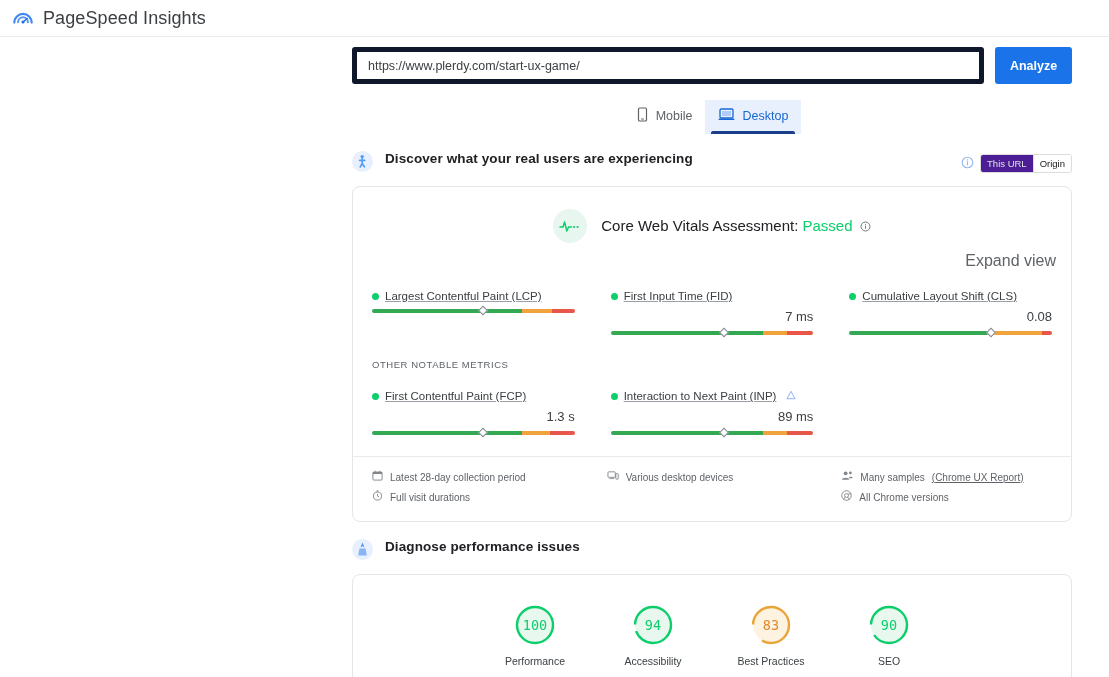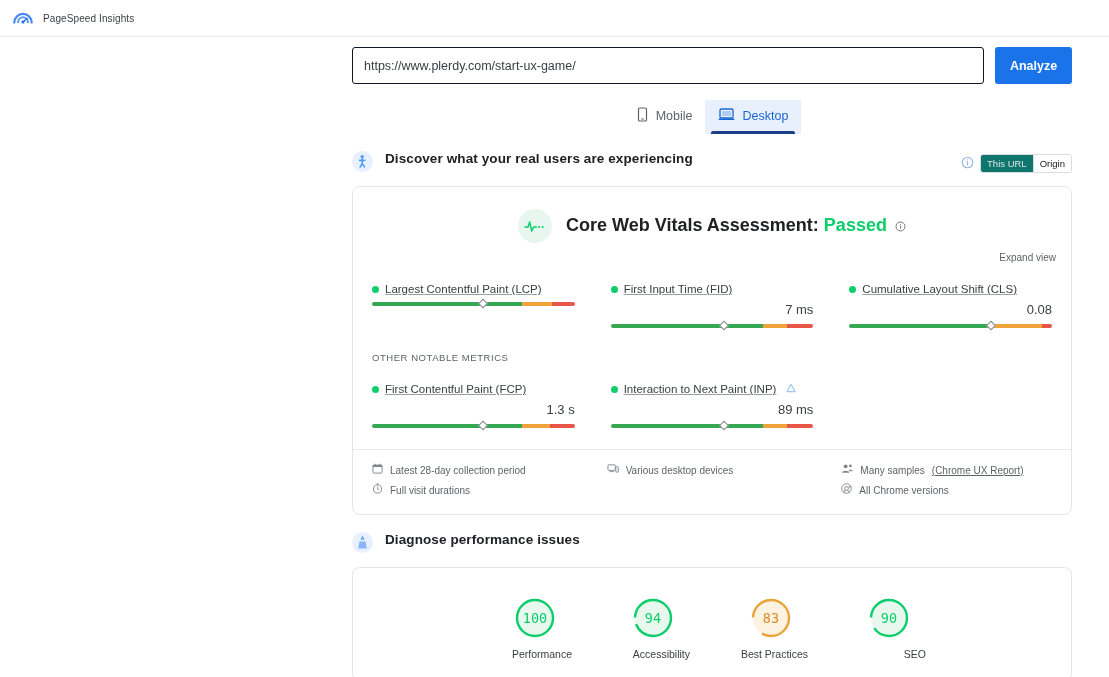--- a/index.html
+++ b/index.html
@@ -17,21 +17,21 @@
   .appbar {
     height: 37px;
     border-bottom: 1px solid #e8eaed;
     display: flex;
     align-items: center;
     padding-left: 12px;
     gap: 9px;
   }
   .psi-logo { width: 22px; height: 22px; display: block; }
   .appbar-title {
-    font-size: 10px;
+    font-size: 18px;
     color: #3c4043;
     letter-spacing: .1px;
   }
 
   
   .content {
     width: 1109px;
     padding-left: 352px;
     padding-right: 37px;
   }
@@ -39,21 +39,21 @@
   
   .urlrow {
     display: flex;
     align-items: stretch;
     gap: 11px;
     margin-top: 10px;
   }
   .url-input {
     flex: 1 1 auto;
     height: 37px;
-    border: 1px solid #0f172a;
+    border: 5px solid #0f172a;
     border-radius: 3px;
     background: #fff;
     font-family: "Liberation Sans", sans-serif;
     font-size: 12.5px;
     color: #3c4043;
     padding: 0 11px;
     outline: none;
   }
   .analyze-btn {
     width: 77px;
@@ -125,21 +125,21 @@
     border-radius: 3px;
     overflow: hidden;
     height: 19px;
   }
   .toggle-opt {
     font-size: 9.5px;
     padding: 0 6px;
     display: flex;
     align-items: center;
     color: #3c4043;
-    background: #0f766e;
+    background: #4c1d95;
     cursor: pointer;
     font-family: "Liberation Sans", sans-serif;
     border: none;
   }
   .toggle-opt.disabled {
     color: #dfe1e5;
     cursor: default;
   }
   .toggle-opt.selected {
     border-left: 1px solid #dadce0;
@@ -163,37 +163,37 @@
     gap: 14px;
     padding-top: 22px;
   }
   .cwv-badge {
     width: 34px; height: 34px;
     border-radius: 50%;
     background: #e7f7ef;
     display: flex; align-items: center; justify-content: center;
   }
   .cwv-text {
-    font-size: 18px;
-    font-weight: bold;
+    font-size: 15px;
+    font-weight: normal;
     color: #202124;
   }
   .cwv-text .passed { color: #0cce6b; }
   .info-circle {
     display: inline-block;
     vertical-align: -1px;
     margin-left: 3px;
   }
   .expand-row {
     display: flex;
     justify-content: flex-end;
     padding: 9px 15px 0 15px;
   }
   .expand-link {
-    font-size: 10px;
+    font-size: 16px;
     color: #5f6368;
     cursor: pointer;
   }
 
   
   .metrics {
     display: grid;
     grid-template-columns: 1fr 1fr 1fr;
     column-gap: 36px;
     padding: 10px 19px 0 19px;
@@ -290,21 +290,21 @@
   }
   .foot-ico { flex: 0 0 auto; display: block; }
 
   
   .scores {
     display: flex;
     justify-content: center;
     gap: 44px;
     padding: 28px 0 20px 0;
   }
-  .score { width: 74px; text-align: right; }
+  .score { width: 74px; text-align: center; }
   .gauge { position: relative; width: 44px; height: 44px; margin: 0 auto; }
   .gauge-num {
     position: absolute;
     inset: 0;
     display: flex; align-items: center; justify-content: center;
     font-family: "DejaVu Sans Mono", monospace;
     font-size: 13.5px;
   }
   .score-name {
     margin-top: 8px;

